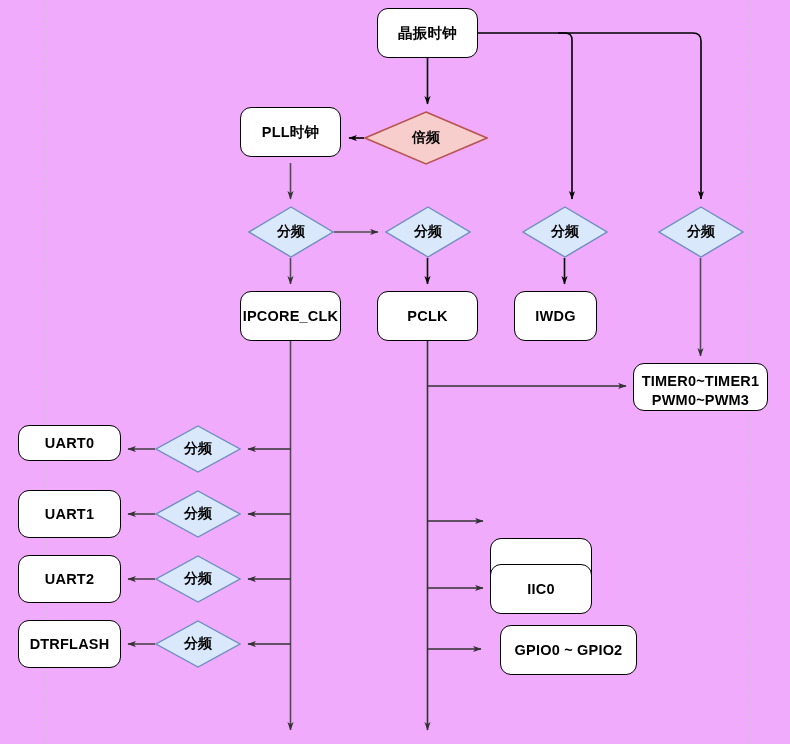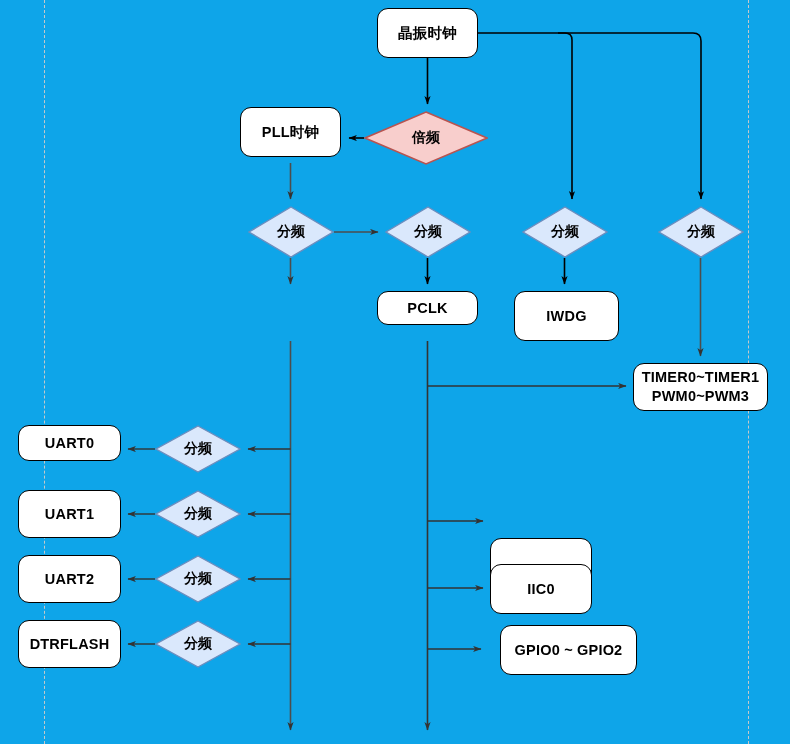--- a/index.html
+++ b/index.html
@@ -8,21 +8,21 @@
     padding: 0;
     background: #ffffff;
   }
   body {
     font-family: "Liberation Sans", "DejaVu Sans", sans-serif;
   }
   #canvas {
     position: relative;
     width: 790px;
     height: 744px;
-    background: #0ea5e9;
+    background: #f0abfc;
     overflow: hidden;
     text-decoration: underline;
   }
   #edges {
     position: absolute;
     left: 0;
     top: 0;
     width: 790px;
     height: 744px;
   }
@@ -40,20 +40,21 @@
   .box {
     background: #ffffff;
     border: 1.6px solid #000000;
     border-radius: 11px;
     font-size: 14.5px;
     letter-spacing: 0.2px;
     line-height: 1.25;
   }
   .box.two-line {
     line-height: 1.3;
+    align-items: flex-end;
   }
   .diamond-wrap {
     position: absolute;
     z-index: 3;
     display: flex;
     align-items: center;
     justify-content: center;
   }
   .diamond-shape {
     position: absolute;
@@ -175,26 +176,29 @@
     <span class="diamond-label">分频</span>
   </div>
 
   <div class="diamond-wrap" style="left:658px; top:206px; width:86px; height:52px;">
     <svg class="diamond-shape" viewBox="0 0 86 52" preserveAspectRatio="none">
       <polygon points="43,1 85,26 43,51 1,26" fill="#dae8fc" stroke="#6c8ebf" stroke-width="1.4"></polygon>
     </svg>
     <span class="diamond-label">分频</span>
   </div>
 
-
-  <div class="node box" style="left:377px; top:291px; width:101px; height:34px;">
+  <div class="node box" style="left:240px; top:291px; width:101px; height:50px;">
+    <span>IPCORE_CLK</span>
+  </div>
+
+  <div class="node box" style="left:377px; top:291px; width:101px; height:50px;">
     <span>PCLK</span>
   </div>
 
-  <div class="node box" style="left:514px; top:291px; width:105px; height:50px;">
+  <div class="node box" style="left:514px; top:291px; width:83px; height:50px;">
     <span>IWDG</span>
   </div>
 
   <div class="node box two-line" style="left:633px; top:363px; width:135px; height:48px;">
     <span style="white-space:pre-line;">TIMER0~TIMER1
 PWM0~PWM3</span>
   </div>
 
   <div class="diamond-wrap" style="left:155px; top:425px; width:86px; height:48px;">
     <svg class="diamond-shape" viewBox="0 0 86 48" preserveAspectRatio="none">

